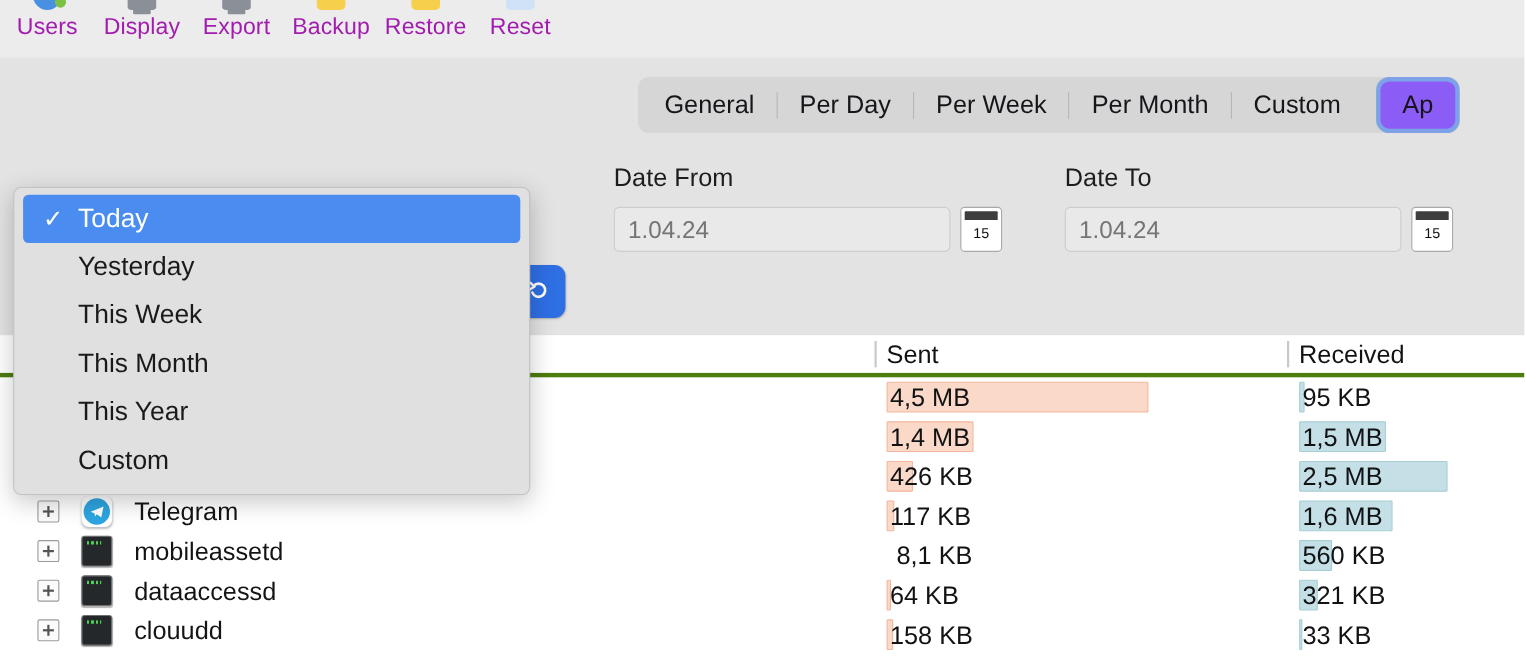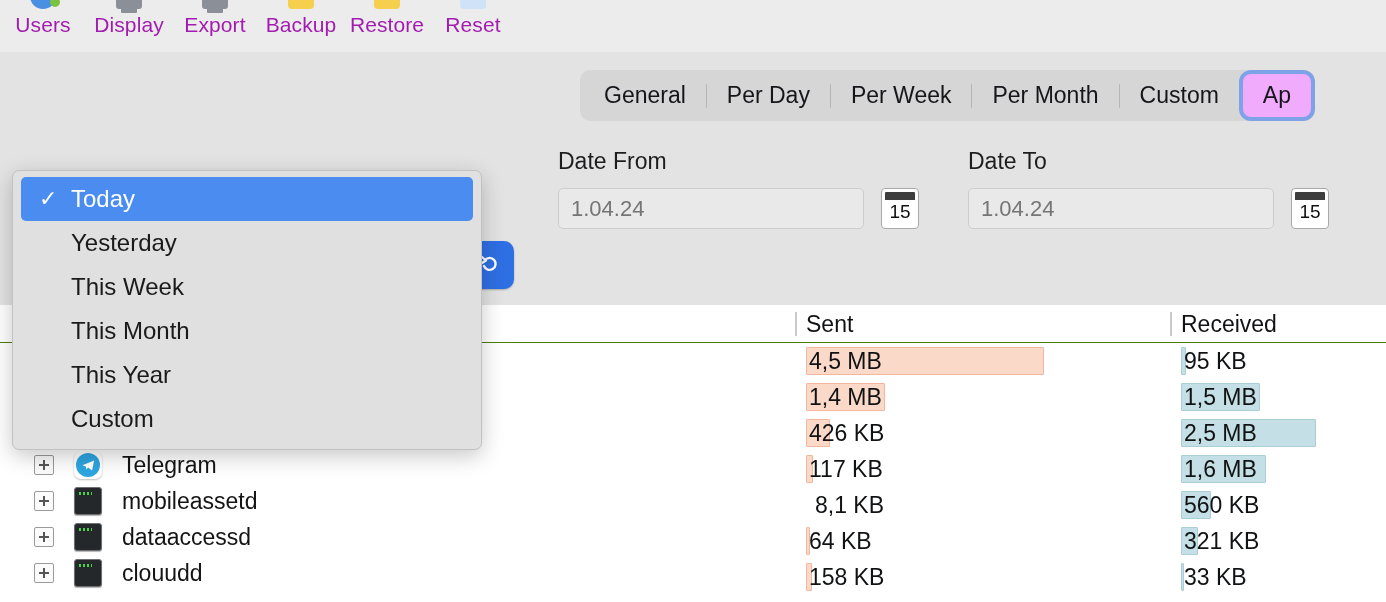--- a/index.html
+++ b/index.html
@@ -65,33 +65,33 @@
   }
   .seg-tab {
     font-size: 23px; color: #15151a;
     padding: 0 20px; line-height: 43px; height: 43px;
     white-space: nowrap; cursor: default;
     border-radius: 8px;
     text-align: right;
   }
   .seg-div { width: 1px; height: 24px; background: #b6b6b6; }
   .seg-tab.active {
-    background: #f0abfc;
+    background: #8b5cf6;
     box-shadow: 0 0 0 4px #7ea2e8, 0 1px 2px rgba(0,0,0,.22);
     position: relative; z-index: 3;
-    margin-left: 4px;
+    margin-left: 16px;
   }
 
   
   .date-group { position: absolute; }
   .date-label {
     font-size: 23px; color: #1d1d1f; white-space: nowrap;
     margin-bottom: 13px;
   }
-  .date-row { display: flex; align-items: flex-end; gap: 17px; }
+  .date-row { display: flex; align-items: flex-end; gap: 9px; }
   .date-input {
     width: 306px; height: 41px;
     background: #e9e9e9;
     border: 1px solid #cdcdcd;
     border-radius: 5px;
     font-size: 22px; color: #aeaeae;
     padding: 0 12px; line-height: 39px;
     font-family: "Liberation Sans", sans-serif;
   }
   .cal-btn {
@@ -100,21 +100,21 @@
     border: 1px solid #a9a9a9;
     border-radius: 4px;
     display: flex; align-items: center; justify-content: center;
     cursor: default; position: relative;
     padding-top: 6px;
   }
   .cal-btn:before {
     content:""; position: absolute; left:3px; right:3px; top:3px;
     height: 8px; background: #3e3e3e; border-radius: 1px 1px 0 0;
   }
-  .cal-num { font-size: 19px; color: #111; font-weight: 500; line-height: 1; }
+  .cal-num { font-size: 13px; color: #111; font-weight: 500; line-height: 1; }
 
   
   .refresh-btn {
     position: absolute; left: 466px; top: 189px;
     width: 48px; height: 48px;
     background: #2f6fe4; border-radius: 10px;
     box-shadow: 0 1px 2px rgba(0,0,0,.25);
     display:flex; align-items:center; justify-content:center;
     z-index: 1;
   }
@@ -146,21 +146,21 @@
   
   .table {
     position: absolute; left: 0; top: 305px;
     width: 1386px; height: 297px;
     background: #ffffff;
     overflow: hidden;
   }
   .thead {
     display: flex; height: 38px; align-items: center;
     background: #ffffff;
-    border-bottom: 1px solid #4d7c0f;
+    border-bottom: 4px solid #4d7c0f;
   }
   .th {
     font-size: 23px; color: #111214; line-height: 38px;
     position: relative; padding-left: 11px;
   }
   .th.sep:before {
     content:""; position: absolute; left: 0; top: 7px;
     width: 2px; height: 24px; background: #c9c9c9;
   }
   .col-name { width: 795px; }

